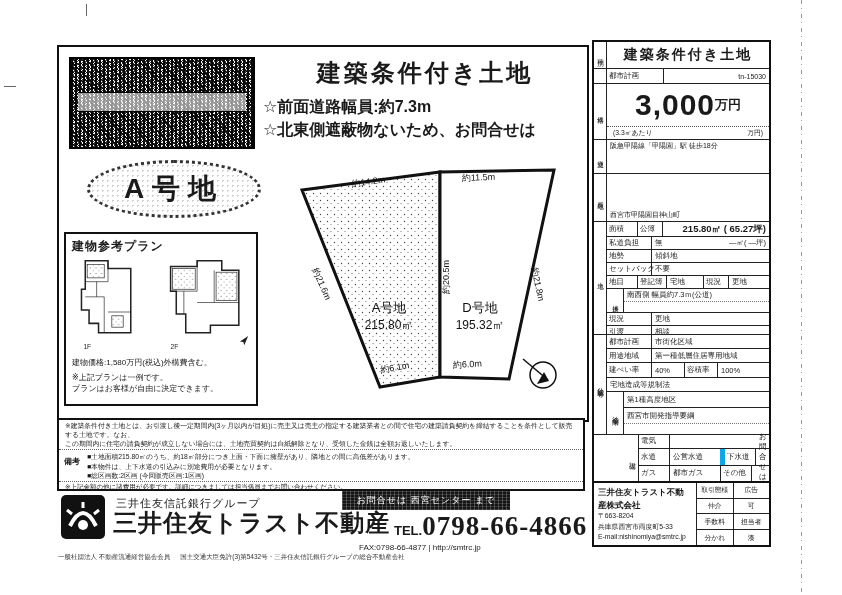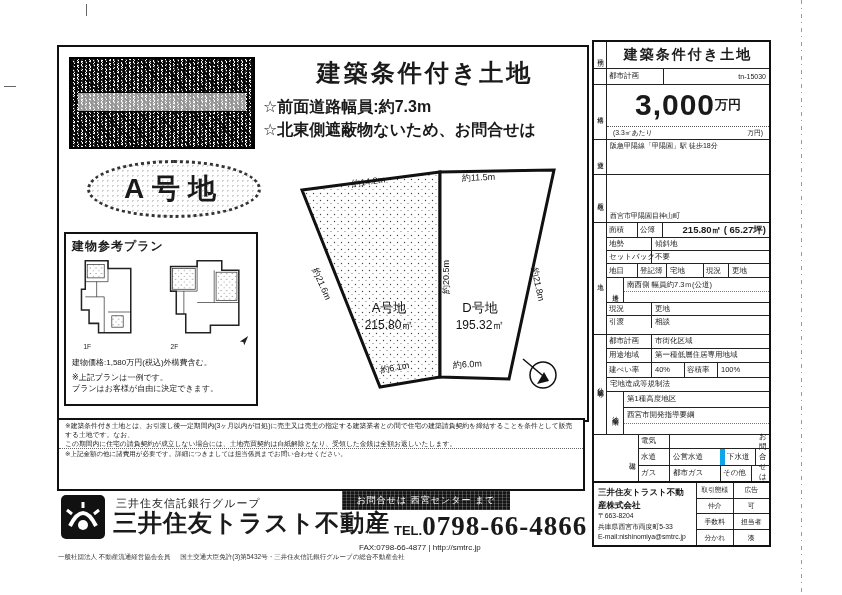--- a/index.html
+++ b/index.html
@@ -166,20 +166,28 @@
         <path d="M6,6 L-6,9 L1,-3 Z" fill="#111"></path>
       </g>
     </svg>
   </div>
 
   <div class="abs notes">
     <div class="para">
       <span>※建築条件付き土地とは、お引渡し後一定期間内(3ヶ月以内が目処)に売主又は売主の指定する建築業者との間で住宅の建築請負契約を締結することを条件として販売する土地です。なお、</span><br>
       <span>この期間内に住宅の請負契約が成立しない場合には、土地売買契約は白紙解除となり、受領した金銭は全額お返しいたします。</span>
     </div>
+    <div class="biko">
+      <div class="blabel">備考</div>
+      <div class="bl">
+        <div>■土地面積215.80㎡のうち、約18㎡部分につき上面・下面に擁壁があり、隣地との間に高低差があります。</div>
+        <div>■本物件は、上下水道の引込みに別途費用が必要となります。</div>
+        <div>■総区画数:2区画 (今回販売区画:1区画)</div>
+      </div>
+    </div>
     <div class="lastline">※上記金額の他に諸費用が必要です。詳細につきましては担当係員までお問い合わせください。</div>
   </div>
 
   <svg class="abs" style="left:60px;top:494px;" width="46" height="46" viewBox="0 0 46 46">
     <rect x="1" y="1" width="44" height="44" rx="5" fill="#111"></rect>
     <path d="M10 32 Q23 6 36 32" stroke="#fff" stroke-width="4" fill="none"></path>
     <circle cx="23" cy="31" r="5" fill="#fff"></circle>
     <path d="M23 14 v-6 M12 20 l-5,-4 M34 20 l5,-4" stroke="#fff" stroke-width="3"></path>
   </svg>
   <div class="abs companytxt">三井住友トラスト不動産</div>
@@ -233,20 +241,25 @@
     </div>
 
     <div class="srow" style="height:112px;">
       <div class="gcol v">土地</div>
       <div class="gbody">
         <div class="srow" style="height:14px;">
           <div class="lab" style="width:26px;">面積</div>
           <div class="lab" style="width:20px;">公簿</div>
           <div class="val fill" style="justify-content:flex-end;font-size:9.5px;font-weight:bold;">215.80㎡ ( 65.27坪)</div>
         </div>
+        <div class="srow" style="height:13px;">
+          <div class="lab" style="width:40px;">私道負担</div>
+          <div class="val">無</div>
+          <div class="val fill" style="justify-content:flex-end;">―㎡( ―坪)</div>
+        </div>
         <div class="srow" style="height:12px;">
           <div class="lab" style="width:40px;">地勢</div>
           <div class="val fill">傾斜地</div>
         </div>
         <div class="srow" style="height:12px;">
           <div class="lab" style="width:40px;">セットバック</div>
           <div class="val fill">不要</div>
         </div>
         <div class="srow" style="height:13px;">
           <div class="lab" style="width:26px;">地目</div>

